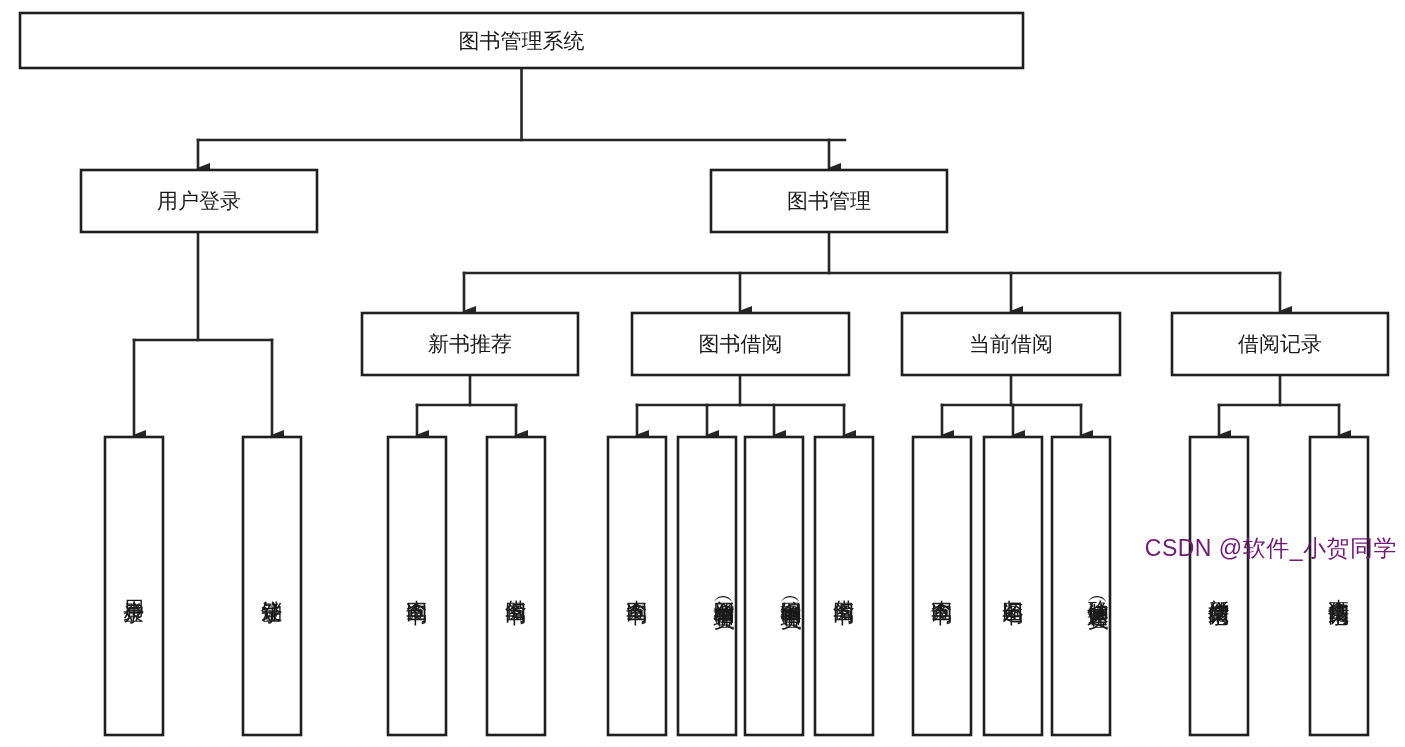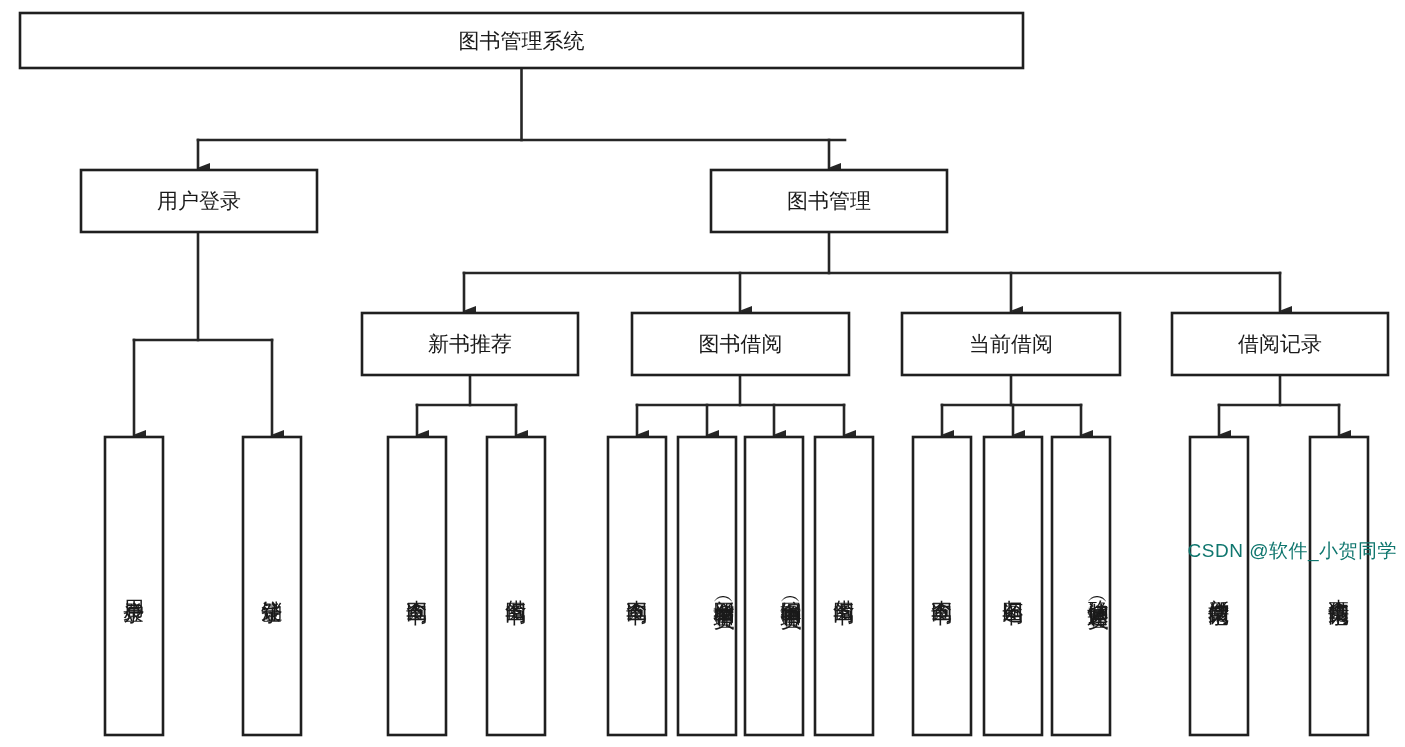--- a/index.html
+++ b/index.html
@@ -62,22 +62,22 @@
     align-items: center;
     justify-content: center;
     white-space: nowrap;
     pointer-events: none;
   }
   .watermark {
     position: absolute;
     right: 8px;
     bottom: 6px;
     font-family: "Liberation Sans", "DejaVu Sans", sans-serif;
-    font-size: 19px;
-    color: #0f766e;
+    font-size: 23px;
+    color: #701a75;
     letter-spacing: 0.5px;
     white-space: nowrap;
   }
 </style>
 </head>
 <body>
 
 <div id="diagram-root">
 
   <svg id="flow" viewBox="0 0 1405 747">

